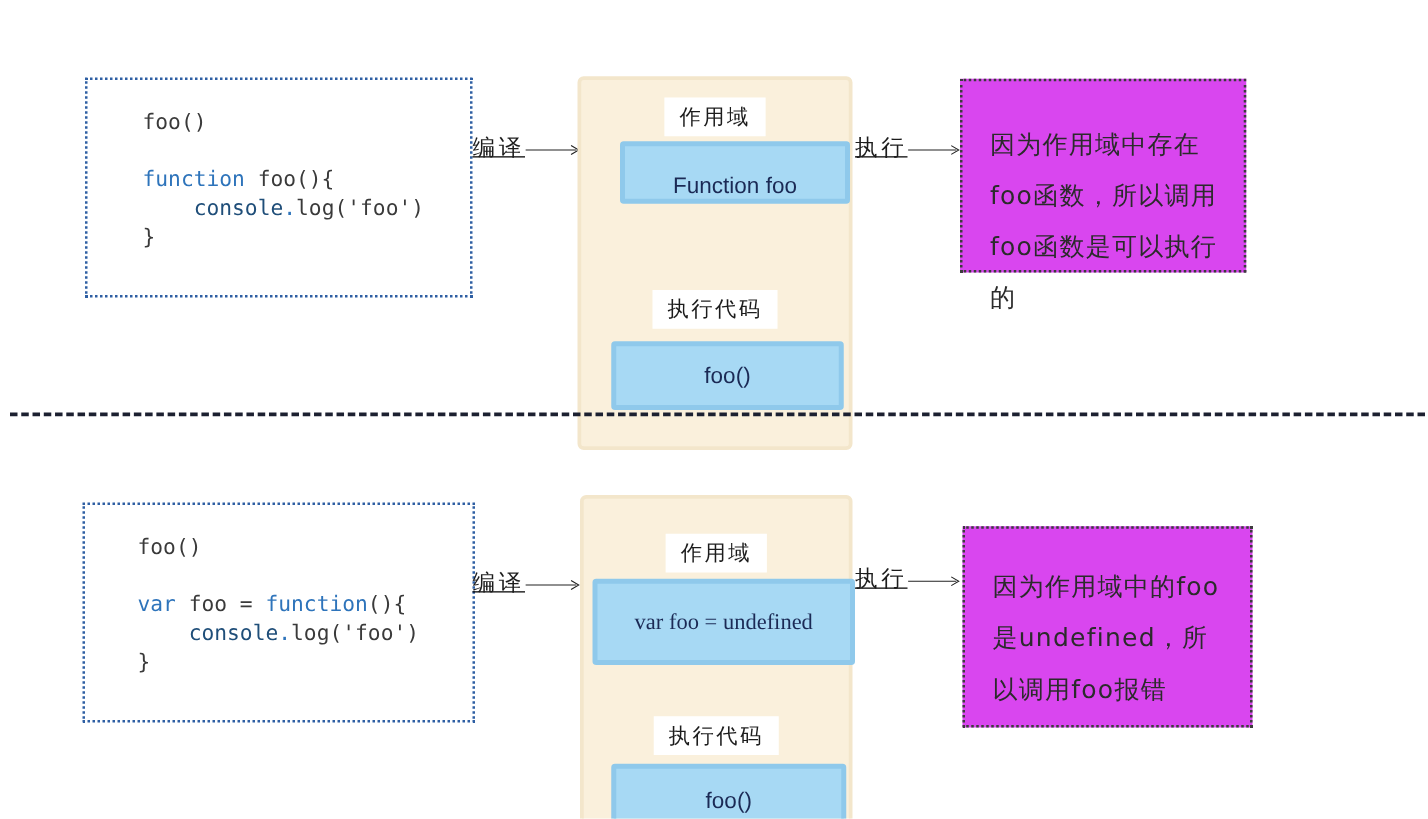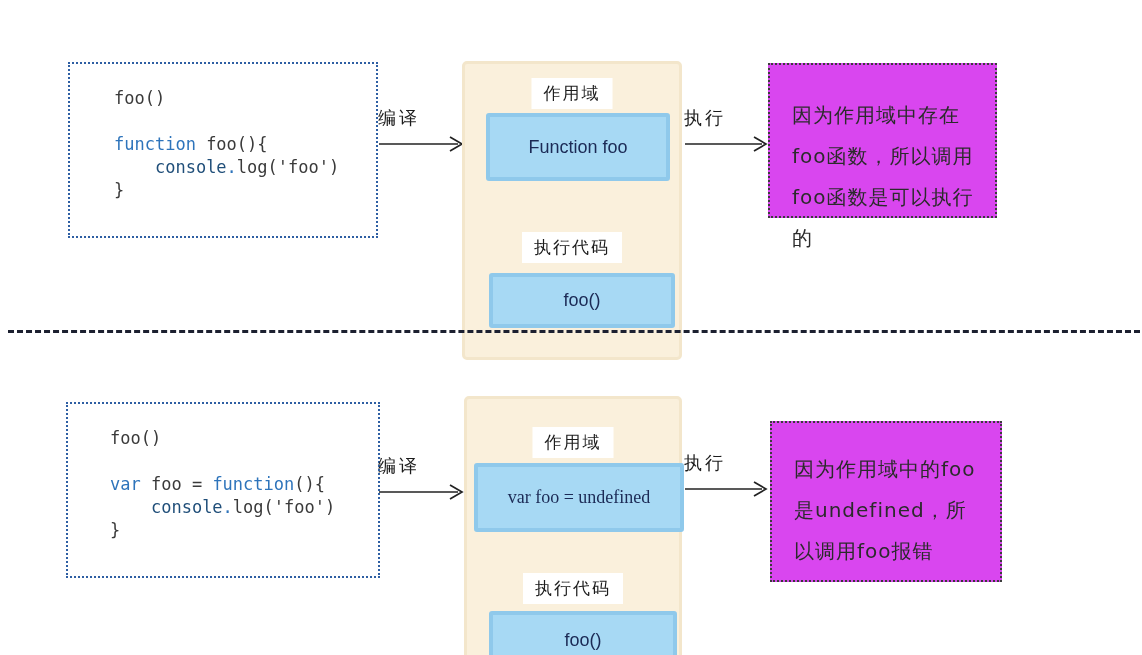--- a/index.html
+++ b/index.html
@@ -37,21 +37,21 @@
     position:absolute; box-sizing:border-box;
     background:var(--box-blue-bg, #a7d9f4);
     border:4px solid var(--box-blue-border, #8fc9eb); border-radius:3px;
     display:flex; align-items:center; justify-content:center;
     font-family:"Liberation Sans", sans-serif; font-size:18px;
     color:var(--navy-text, #1b2a55); z-index:1;
   }
 
   
   .arrow {
-    position:absolute; display:flex; flex-direction:column; 
+    position:absolute; display:flex; flex-direction:row; align-items:center;text-decoration:underline;
   }
   .arrow .lbl {
     font-size:18px; letter-spacing:3px; color:var(--label-color, #1c1c1c);
     margin-bottom:2px; white-space:nowrap;
   }
   .arrow svg { display:block; }
 
   
   .note {
     position:absolute; box-sizing:border-box; background:#d946ef;
@@ -83,21 +83,21 @@
   <div class="arrow" style="left:378px; top:106px; width:86px;">
     <span class="lbl">编译</span>
     <svg width="86" height="20" viewBox="0 0 86 20">
       <path d="M1 12 H80" stroke="#222222" stroke-width="1.7" fill="none"></path>
       <path d="M72 5 L84 12 L72 19" stroke="#222222" stroke-width="1.7" fill="none"></path>
     </svg>
   </div>
 
   <div class="panel" style="left:462px; top:13px; width:220px; height:299px;">
     <div class="tag" style="top:14px;">作用域</div>
-    <div class="bluebox" style="left:21px; top:49px; width:184px; height:68px;">
+    <div class="bluebox" style="left:31px; top:49px; width:184px; height:50px;align-items:flex-end;">
       <span>Function foo</span>
     </div>
     <div class="tag" style="top:168px;">执行代码</div>
     <div class="bluebox" style="left:24px; top:209px; width:186px; height:55px;">
       <span>foo()</span>
     </div>
   </div>
 
   <div class="arrow" style="left:684px; top:106px; width:84px;">
     <span class="lbl">执行</span>

